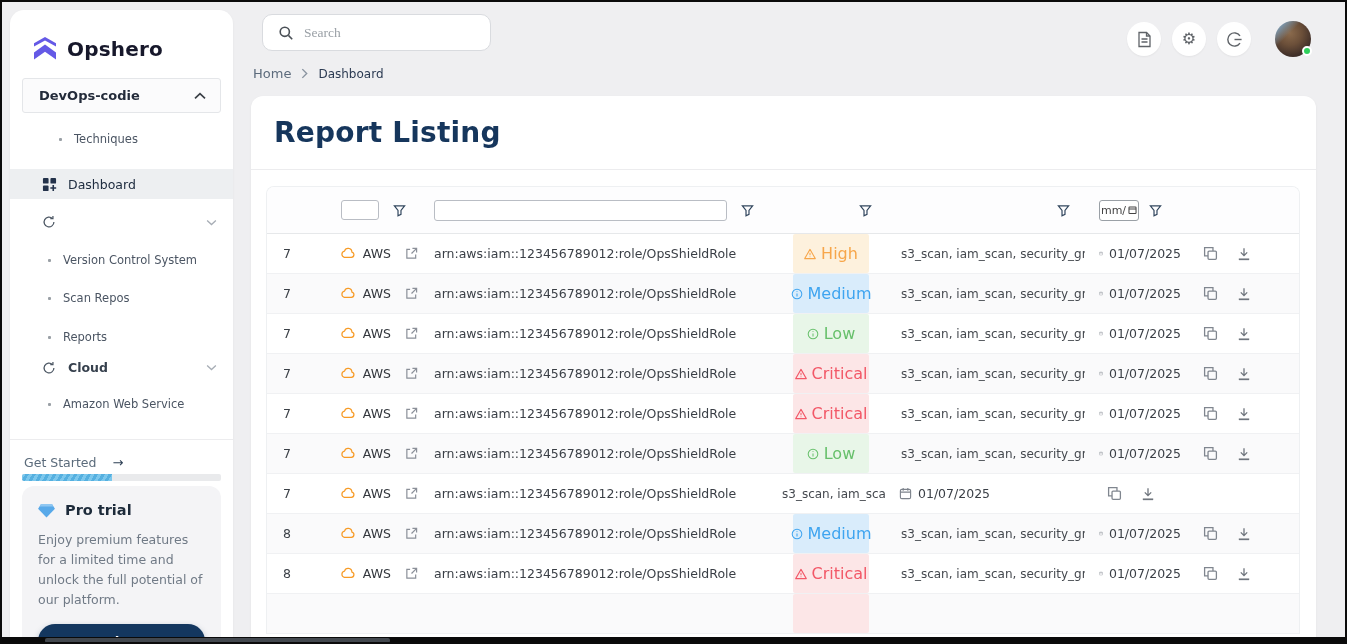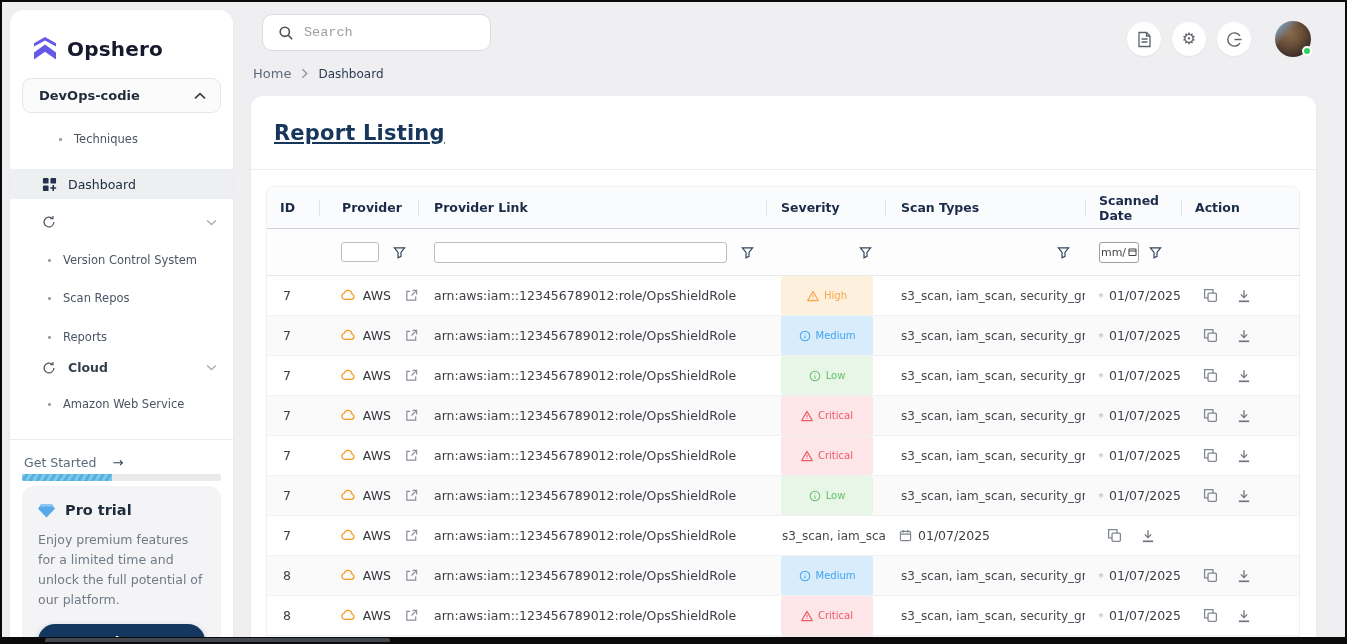--- a/index.html
+++ b/index.html
@@ -4,21 +4,21 @@
 <style>
   * { margin:0; padding:0; box-sizing:border-box; }
   html,body { width:1347px; height:644px; overflow:hidden; }
   body { font-family:"DejaVu Sans","Liberation Sans",sans-serif; background:#efeff1; position:relative; color:#2c3440; }
   .frame { position:absolute; inset:0; border:2px solid #0b0b0b; pointer-events:none; z-index:60; }
 
   
   .sidebar { position:absolute; left:10px; top:10px; width:223px; height:634px; background:#fff; border-radius:14px 14px 0 0; box-shadow:0 1px 3px rgba(0,0,0,.05); z-index:5; }
   .logo-row { display:flex; align-items:center; gap:9px; margin:26px 0 0 22px; }
   .logo-text { font-size:20px; font-weight:700; color:#17182b; letter-spacing:.2px; }
-  .selector { margin:17px 12px 0; height:35px; background:#fbfbfc; border:1px solid #e4e6e9; border-radius:9px; display:flex; align-items:center; justify-content:space-between; padding:0 14px 0 16px; cursor:pointer; }
+  .selector { margin:17px 12px 0; height:35px; background:#fbfbfc; border:1px solid #e4e6e9; border-radius:3px; display:flex; align-items:center; justify-content:space-between; padding:0 14px 0 16px; cursor:pointer; }
   .selector-label { font-size:13px; font-weight:700; color:#232b3a; }
   .sub-item { display:flex; align-items:center; gap:12px; font-size:11.5px; color:#4b5563; cursor:pointer; }
   .bullet { width:3px; height:3px; background:#9aa0a6; border-radius:1px; flex:none; }
   .techniques { margin:19px 0 0 49px; }
   .nav-main { display:flex; align-items:center; font-size:12.5px; color:#36404d; cursor:pointer; }
   .nav-main .nicon { width:16px; margin-left:32px; margin-right:10px; color:#313e52; display:flex; }
   .nav-active { margin-top:23px; height:30px; background:#edeff1; color:#202e41; font-weight:500; }
   .nav-repo { margin-top:16px; }
   .nav-cloud { margin-top:16px;font-weight:bold; }
   .nav-chev { margin-left:auto; margin-right:16px; color:#a7adb5; display:flex; }
@@ -33,39 +33,39 @@
   .progress { margin:4px 0 0 12px; width:199px; height:7px; background:#e9eaec; border-radius:2px; overflow:hidden; }
   .progress-fill { height:100%; background:repeating-linear-gradient(120deg,#7cc7ec 0 3px,#55b0e0 3px 6px); }
   .pro-card { margin:5px 12px 0; background:#f4f4f6; border-radius:12px; padding:14px 16px 16px; }
   .pro-title-row { display:flex; align-items:center; gap:10px; margin-top:2px; }
   .pro-title { font-size:14.5px; font-weight:700; color:#1d2b3a; }
   .pro-body { margin-top:12px; font-size:12.5px; line-height:1.6; color:#707a86; }
   .pro-btn { margin-top:14px; width:100%; height:34px; border:none; border-radius:17px; background:#14375f; color:#fff; font-size:13px; font-weight:700; font-family:inherit; cursor:pointer; box-shadow:0 3px 6px rgba(20,55,95,.35); }
 
   
   .search-box { position:absolute; left:262px; top:14px; width:229px; height:37px; background:#fff; border:1px solid #d9dbdf; border-radius:10px; display:flex; align-items:center; padding:0 12px 0 15px; gap:10px; }
-  .search-input { border:none; outline:none; flex:1; font-size:13.5px; font-family:Liberation Mono, monospace; color:#a16207; background:transparent; }
+  .search-input { border:none; outline:none; flex:1; font-size:13.5px; font-family:Liberation Serif, serif; color:#a16207; background:transparent; }
   .search-input::placeholder { color:#9aa0a6; }
   .top-icons { position:absolute; left:1127px; top:21px; display:flex; align-items:center; gap:11px; }
   .icon-circle { width:34px; height:34px; border-radius:50%; background:#fff; display:flex; align-items:center; justify-content:center; color:#5f6368; cursor:pointer; box-shadow:0 1px 2px rgba(0,0,0,.05); }
   .gear-glyph { font-size:16px; line-height:1; color:#5f6368; }
   .avatar-wrap { position:relative; margin-left:13px; width:36px; height:36px; cursor:pointer; }
   .avatar { width:36px; height:36px; border-radius:50%;
     background:linear-gradient(135deg,#a9c2d2 0%,#7b93a6 16%,rgba(0,0,0,0) 38%), radial-gradient(circle at 42% 34%,#8a6a4c 0%,#6b4f39 38%,#42312a 70%,#2b211d 100%); }
   .status-dot { position:absolute; right:-1px; bottom:1px; width:10px; height:10px; border-radius:50%; background:#2fd05c; border:2px solid #fff; }
 
   .breadcrumb { position:absolute; left:253px; top:66px; display:flex; align-items:center; gap:10px; font-size:13px; }
   .bc-home { color:#5c6b7c; cursor:pointer; }
   .bc-chev { color:#8a94a0; display:flex; }
   .bc-current { color:#2b3a52; font-size:12px; }
 
   
   .card { position:absolute; left:251px; top:96px; width:1065px; height:600px; background:#fff; border-radius:12px; box-shadow:0 1px 3px rgba(0,0,0,.05); }
   .card-header { height:74px; border-bottom:1px solid #ececee; display:flex; align-items:center; padding:0 23px; }
-  .page-title { font-size:21px; font-weight:600; color:#16365c; letter-spacing:.2px;text-decoration:underline; }
+  .page-title { font-size:28px; font-weight:600; color:#16365c; letter-spacing:.2px; }
 
   .table-wrap { margin:16px 15px 0; width:1034px; border:1px solid #eef0f2; border-bottom:none; border-radius:8px 8px 0 0; overflow:hidden; background:#fff; }
   .tgrid { display:grid; grid-template-columns:52px 99px 348px 119px 200px 96px 120px; }
   .thead { height:42px; background:#fafbfc; border-bottom:1px solid #cfd2d6; }
   .th { position:relative; display:flex; align-items:center; font-size:12.5px; font-weight:700; color:#1c2b4a; padding-left:13px; }
   .th + .th::before { content:""; position:absolute; left:0; top:13px; height:16px; width:1px; background:#e1e3e6; }
   .th-provider { padding-left:23px; } .th-link { padding-left:16px; } .th-sev { padding-left:15px; }
   .th-scan { padding-left:16px; } .th-date { padding-left:14px; } .th-action { padding-left:14px; }
 
   .frow { height:47px; background:#fdfdfe; border-bottom:1px solid #e6e8ea; }
@@ -80,21 +80,21 @@
   .funnel { display:flex; cursor:pointer; }
 
   .trow { height:40px; border-bottom:1px solid #f0f1f3; background:#fff; }
   .trow.alt { background:#fafafb; }
   .cell { display:flex; align-items:center; font-size:12.5px; color:#3a3f46; overflow:hidden; white-space:nowrap; }
   .c-id { padding-left:16px; }
   .c-provider { padding-left:21px; gap:7px; color:#33373d; }
   .c-provider .ext { margin-left:7px; display:flex; cursor:pointer; }
   .c-link { padding-left:16px; }
   .c-sev { }
-  .sev-badge { margin-left:15px; width:92px; height:100%; border-radius:2px; display:flex; align-items:center; justify-content:center; gap:5px; font-size:10px; }
+  .sev-badge { margin-left:27px; width:76px; height:100%; border-radius:2px; display:flex; align-items:center; justify-content:center; gap:5px; font-size:16px; }
   .c-scan { padding-left:16px; font-size:12px; color:#44484e; }
   .c-date { padding-left:14px; gap:6px; }
   .c-action { padding-left:22px; gap:19px; }
   .act-btn { display:flex; cursor:pointer; }
 
   
   .hscroll { position:absolute; left:0; right:0; bottom:0; height:7px; background:#0a0a0a; z-index:50; }
   .hscroll-thumb { position:absolute; left:45px; top:1px; width:345px; height:5px; background:#43484e; border-radius:2px; cursor:grab; }
 </style>
 </head>
@@ -244,29 +244,20 @@
   <span class="bc-current">Dashboard</span>
 </div>
 
 <div class="card">
   <div class="card-header">
     <span class="page-title">Report Listing</span>
   </div>
 
   <div class="table-wrap">
 
-    <div class="tgrid thead">
-      <div class="th">ID</div>
-      <div class="th th-provider">Provider</div>
-      <div class="th th-link">Provider Link</div>
-      <div class="th th-sev">Severity</div>
-      <div class="th th-scan">Scan Types</div>
-      <div class="th th-date">Scanned Date</div>
-      <div class="th th-action">Action</div>
-    </div>
 
     <div class="tgrid frow">
       <div class="fcell"></div>
       <div class="fcell f-prov">
         <input class="f-input" style="">
         <span class="funnel">
           <svg width="13" height="13" viewBox="0 0 14 14" fill="none" stroke="#32475e" stroke-width="1.3">
               <path d="M1.5 2h11L8.6 6.9v4.3l-3.2 1.6V6.9Z"></path>
             </svg>
         </span>

